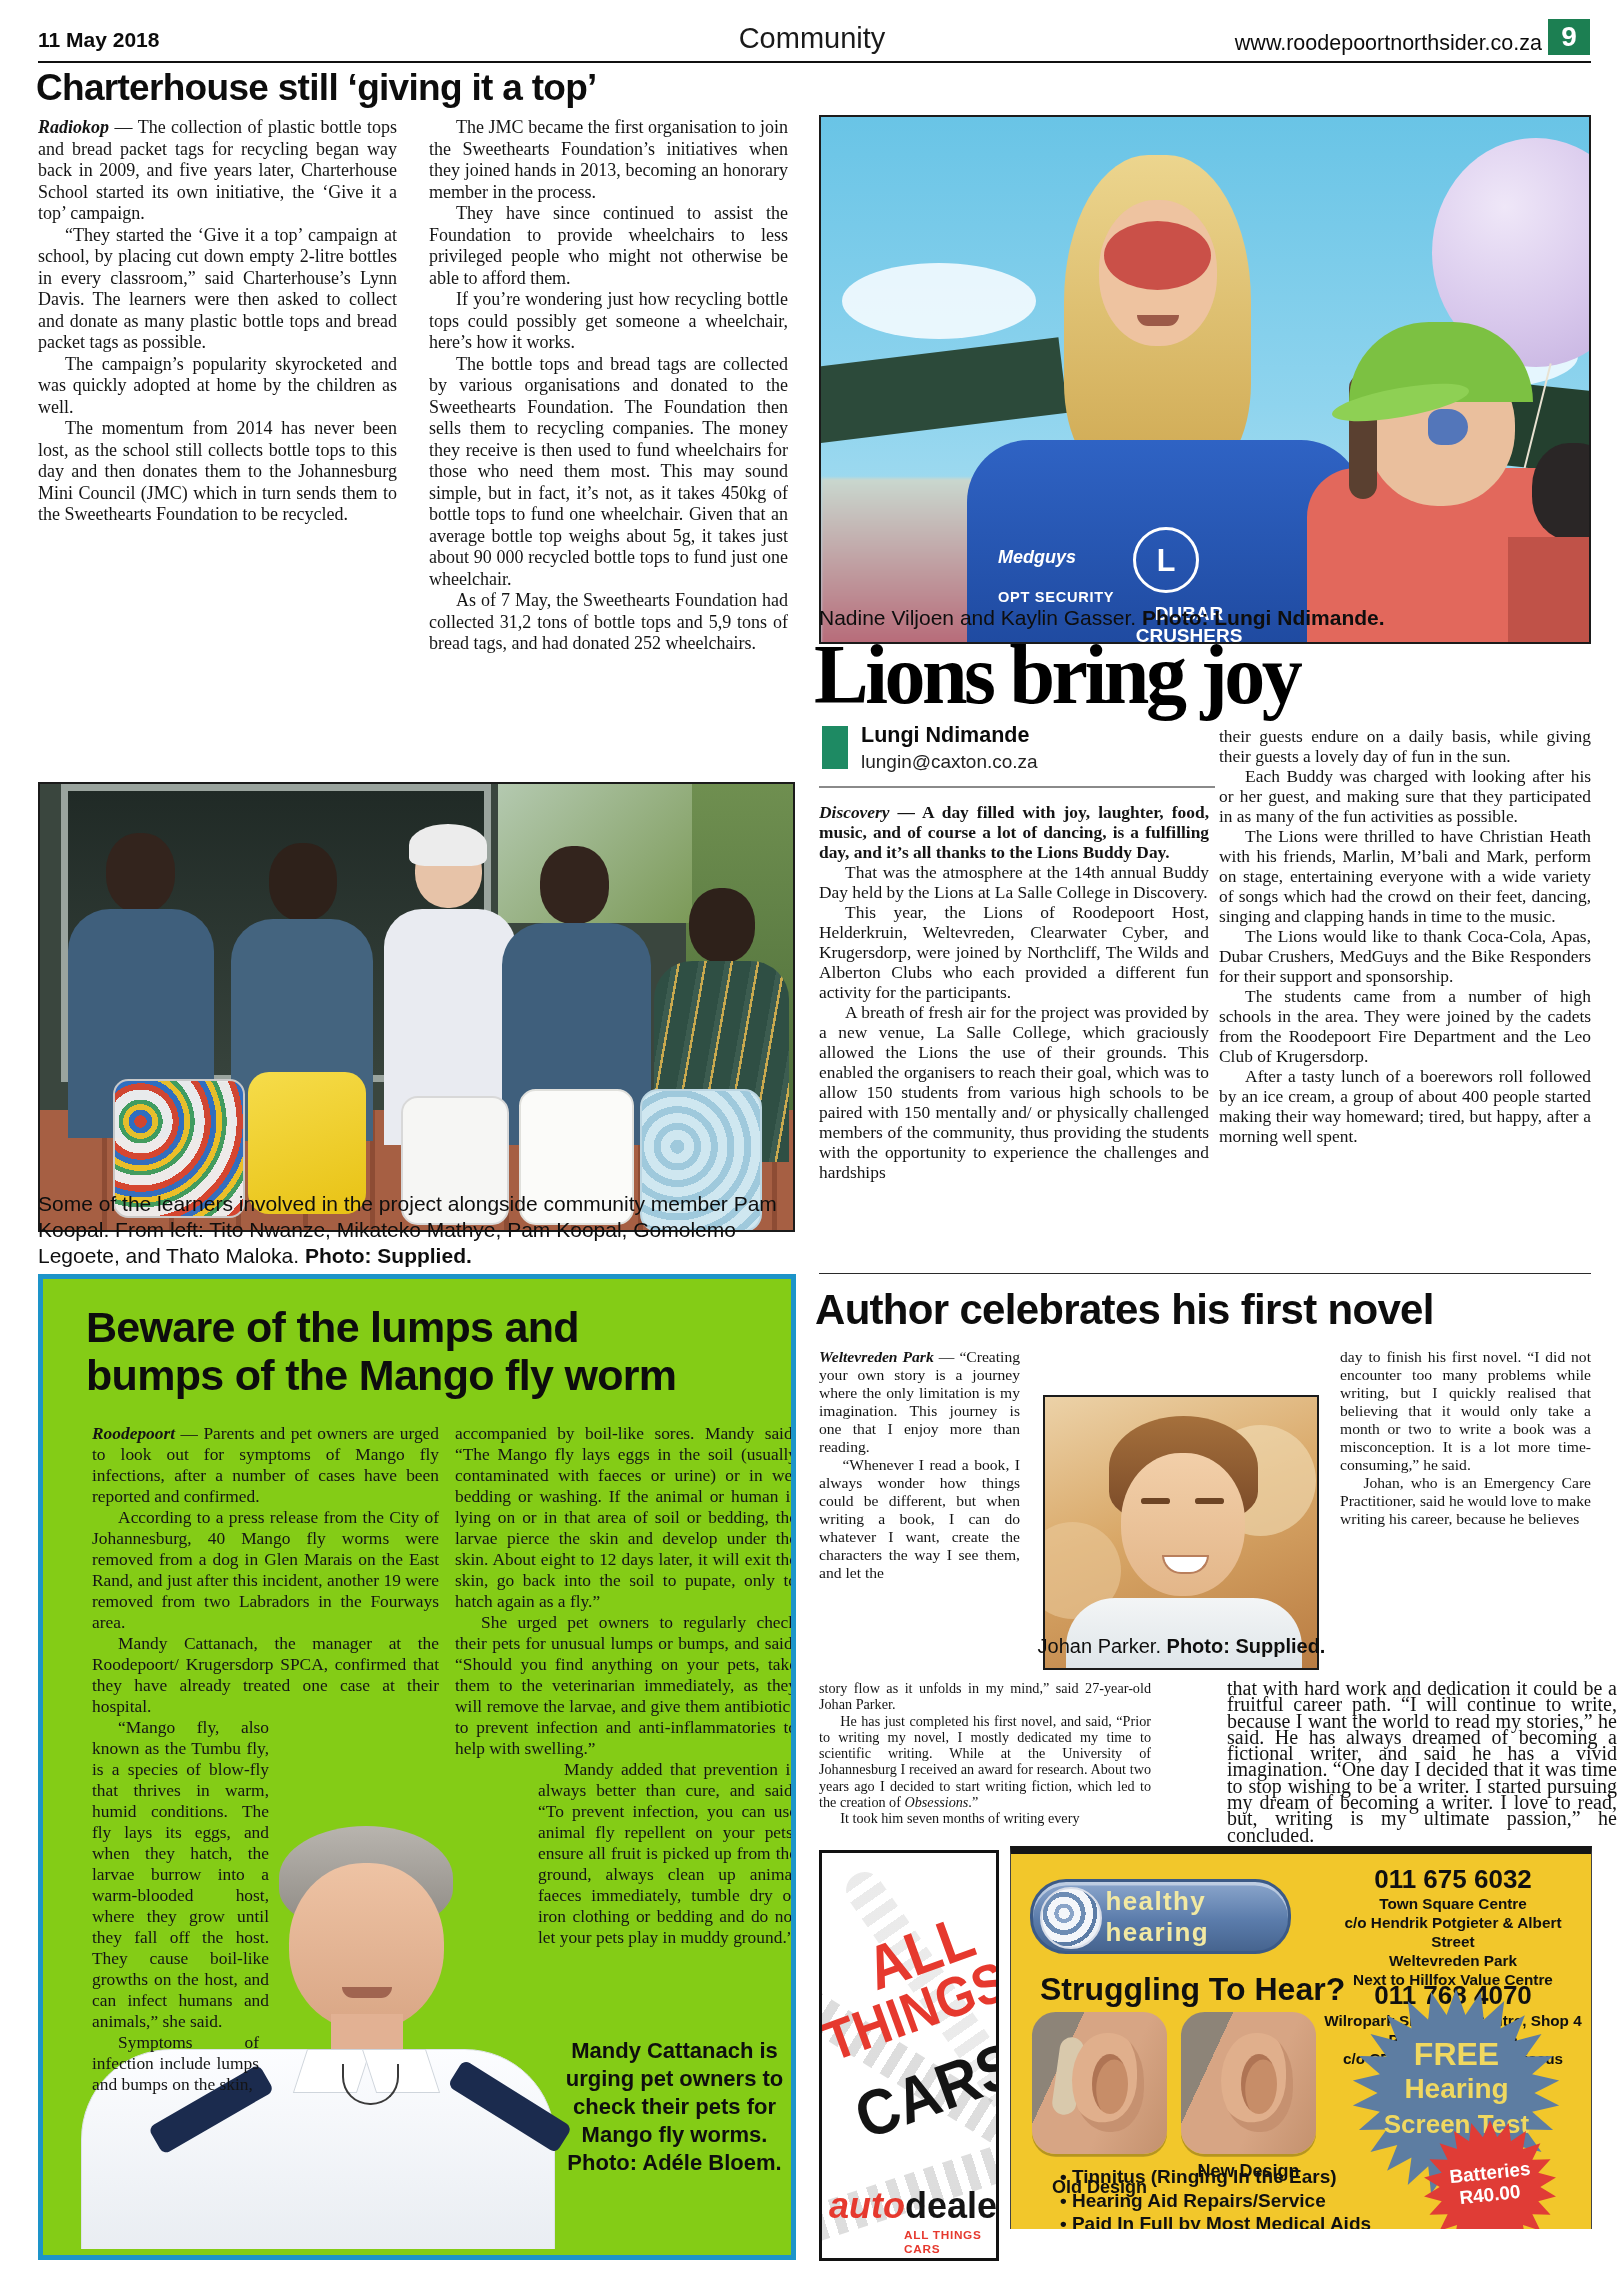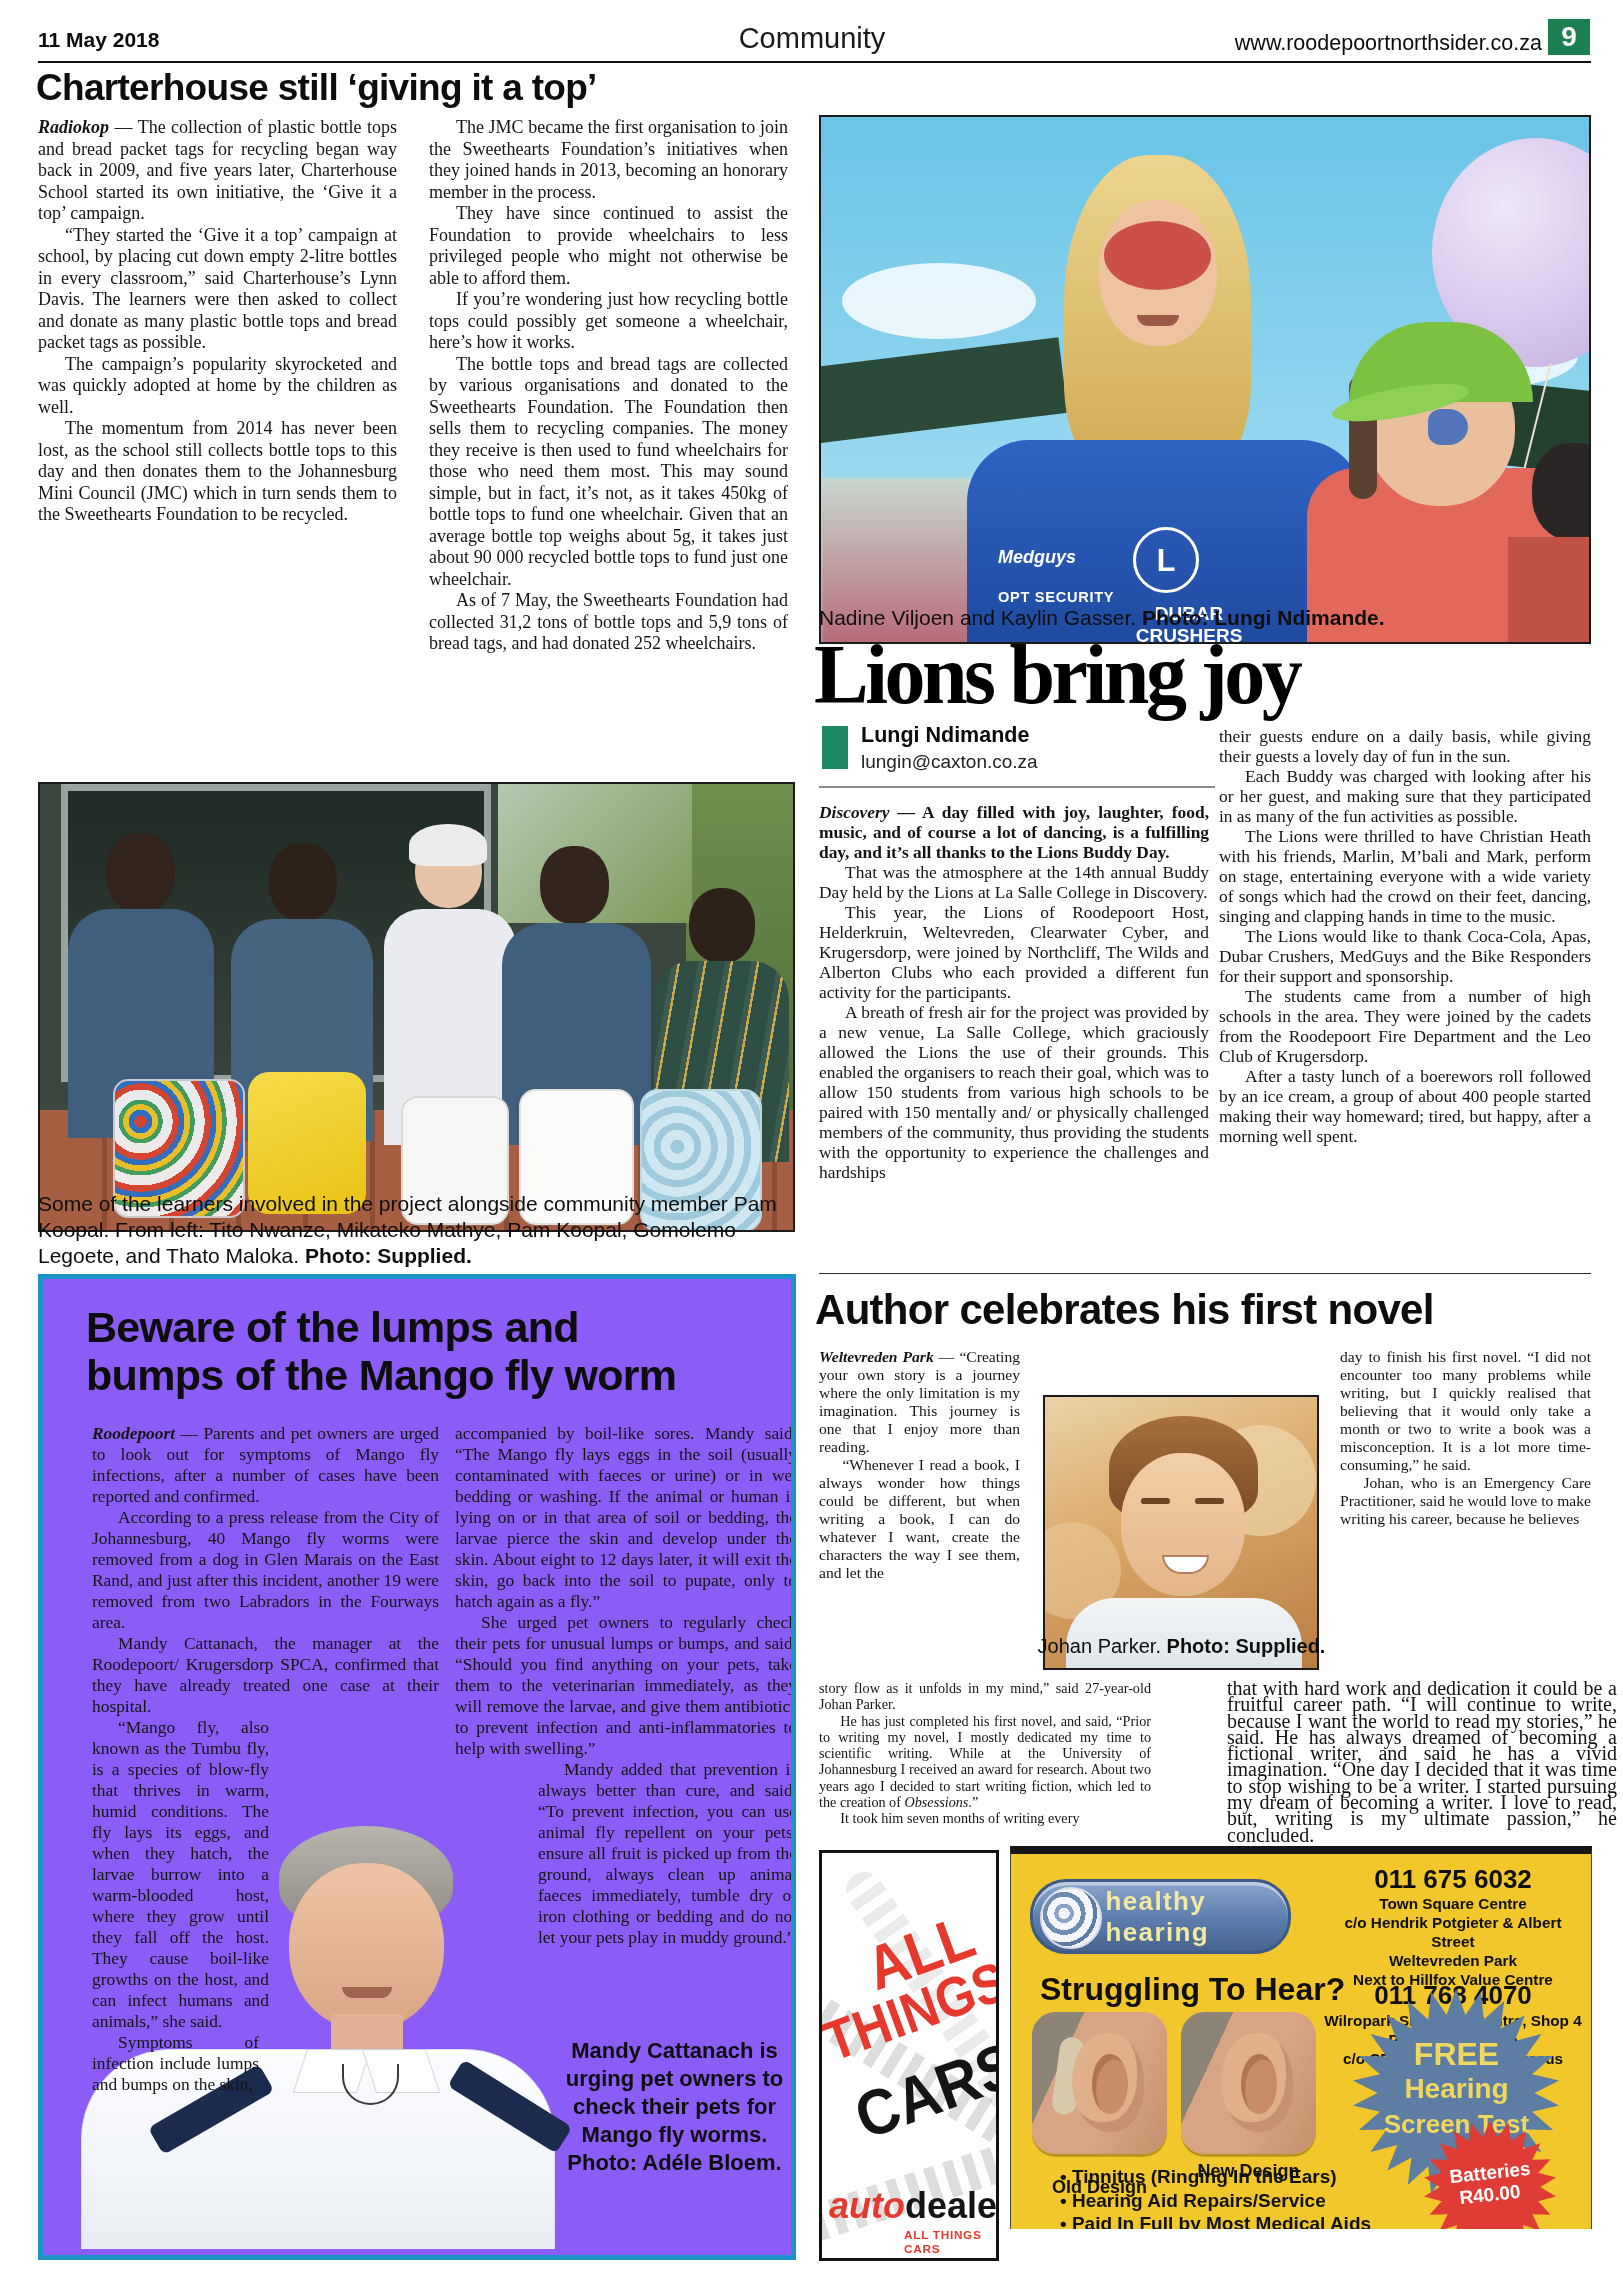--- a/index.html
+++ b/index.html
@@ -50,21 +50,21 @@
   .by-rule{left:819px;top:786px;width:396px;height:2.1px;background:#8a8a8a;}
   .li-col1{left:819px;top:802px;width:390px;height:473px;font-size:17.4px;line-height:20px;}
   .li-col2{left:1219px;top:726px;width:372px;height:550px;font-size:17.4px;line-height:20px;}
 
   
   .learners-photo{left:38px;top:734px;width:757px;height:450px;background:#3a463e;}
   .learners-cap{left:38px;top:1191px;width:761px;}
 
   
   .mango{left:38px;top:1274px;width:748px;height:976px;border:5.6px solid var(--mango-border-blue,#1d94c9);
-         background:#8b5cf6;overflow:hidden;}
+         background:#84cc16;overflow:hidden;}
   .mg-inner{position:relative;width:100%;height:100%;}
   .mg-headline{position:absolute;left:43px;top:23.6px;width:597px;font-size:43px;line-height:1.13;
                font-weight:bold;letter-spacing:-0.7px;color:#0d0d0d;}
   .mg-col1{position:absolute;left:49px;top:144px;width:347px;height:750px;font-size:17.4px;line-height:21px;}
   .mg-col2{position:absolute;left:412px;top:144px;width:342px;height:528px;font-size:17.4px;line-height:21px;}
   .cut-r{float:right;width:170px;height:222px;margin-top:69px;}
   .cut-l{float:left;width:83px;height:160px;margin-top:28px;}
   .tail-narrow{padding-right:180px;}
   .mg-caption{position:absolute;left:515px;top:758px;width:233px;text-align:center;
               font-size:22px;line-height:28px;font-weight:bold;color:#0e0e0e;}

